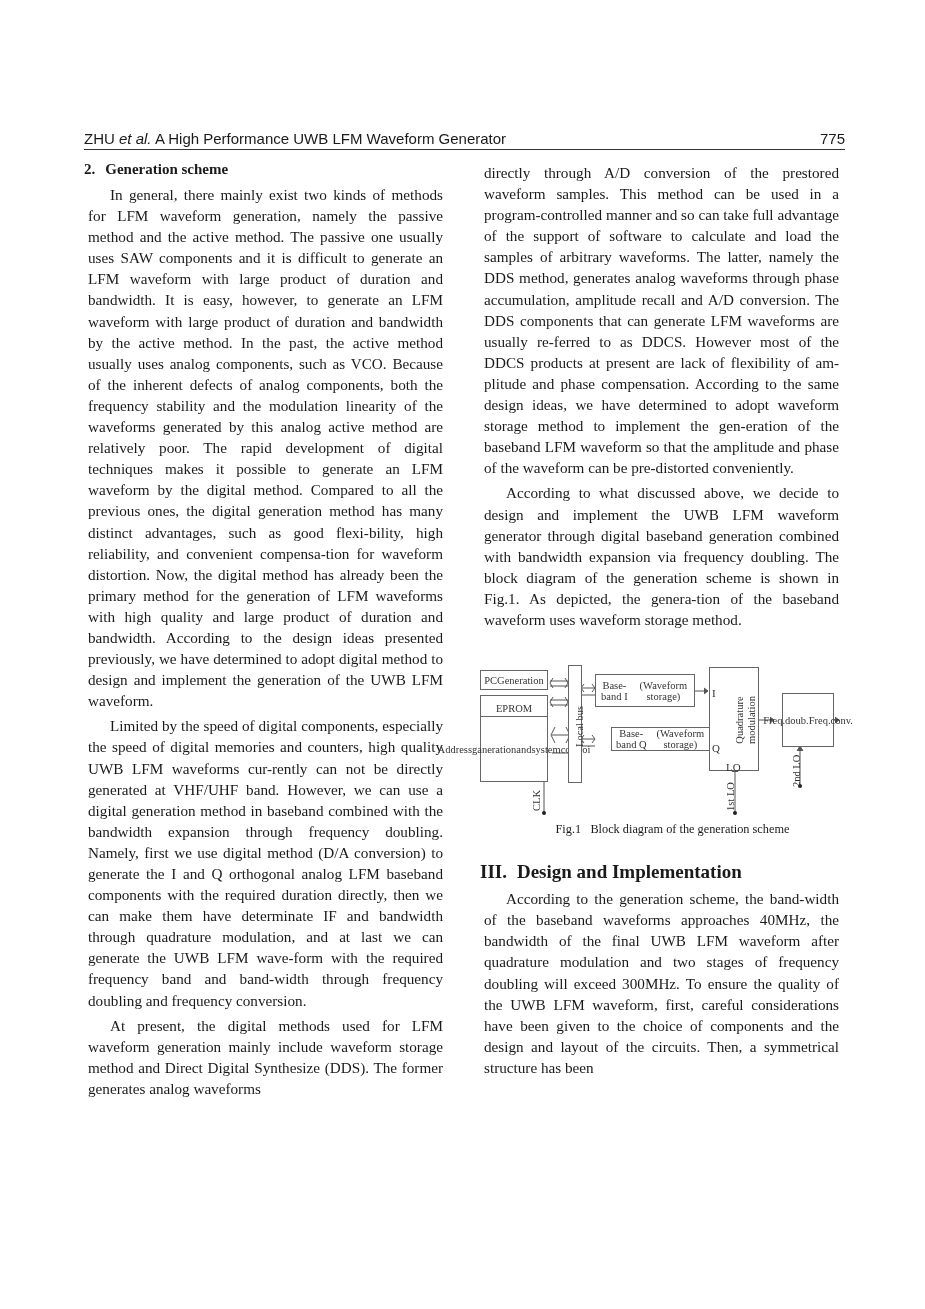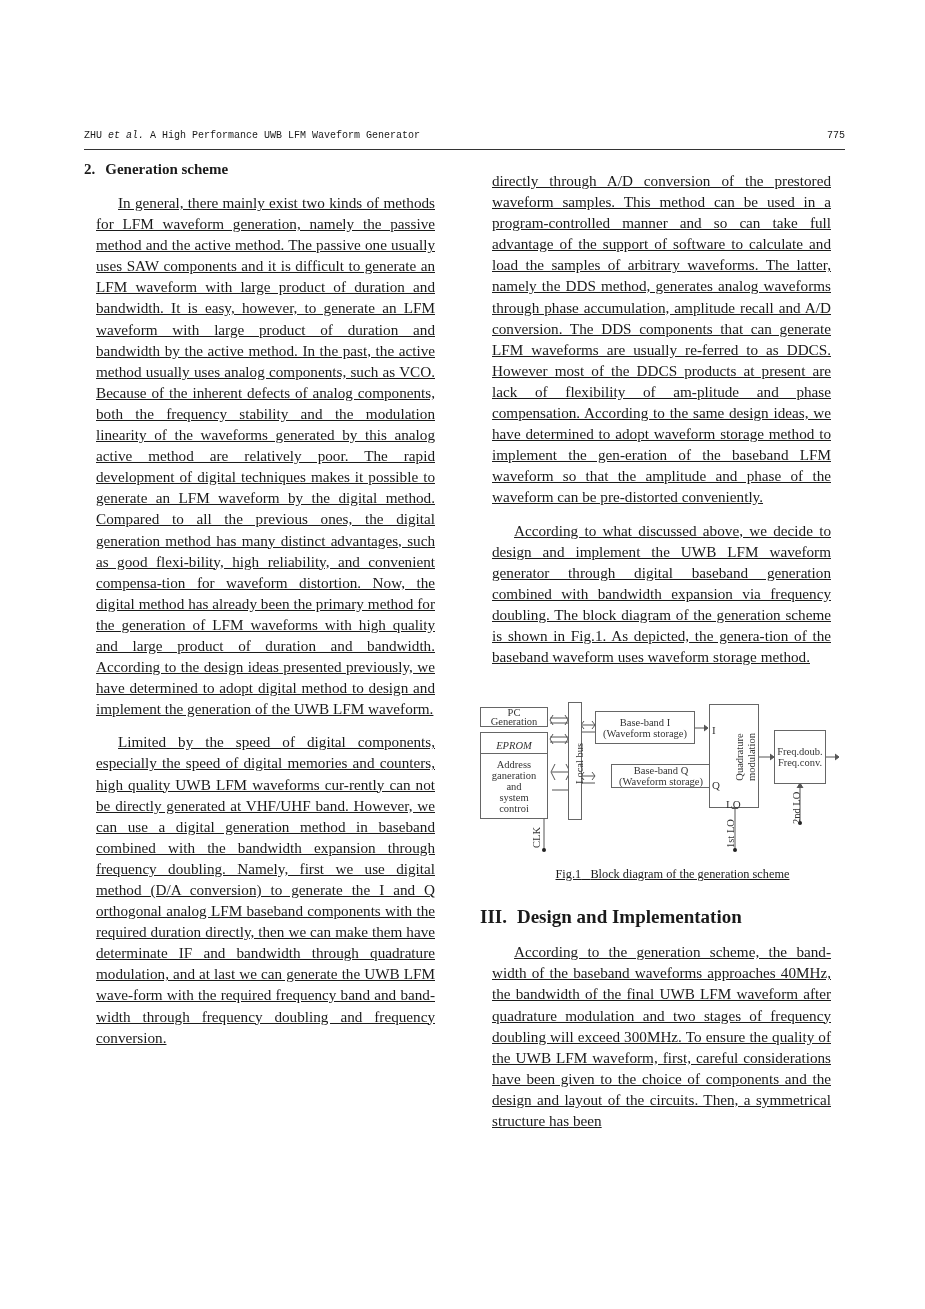--- a/index.html
+++ b/index.html
@@ -1,54 +1,55 @@
 <!DOCTYPE html>
 <html><head>
 <meta charset="utf-8">
 <style>
   html, body { margin: 0; padding: 0; background: #ffffff; }
   body { width: 925px; height: 1309px; position: relative; overflow: hidden;
          font-family: "DejaVu Serif", "Liberation Serif", serif; color: #1a1a1a; }
   .header { position: absolute; left: 84px; top: 129px; width: 761px; height: 20px;
-            border-bottom: 1px solid #333; font-size: 10px; font-family: Liberation Mono, monospace; }
+            border-bottom: 1px solid #333; font-size: 15px; font-family: Liberation Sans, sans-serif; }
   .header .running { position: absolute; left: 0; top: 1px; }
   .header .running i { font-style: italic; }
   .header .page { position: absolute; right: 0; top: 1px; }
   .col { position: absolute; top: 158px; width: 363px; font-family: "Liberation Serif", serif;
          font-size: 15.2px; line-height: 21.1px; text-align: justify; }
   .col.left { left: 84px; }
   .col.right { left: 480px; }
-  .col p { margin: 12px; text-indent: 22px; text-decoration: underline; }
+  .col p { margin: 4px; text-indent: 22px; }
   .col p.noindent { text-indent: 0; }
   h3 { margin: 0 0 3px 0; font-size: 15px; font-weight: bold; line-height: 22px; font-family: "Liberation Serif", serif; }
   h3 .num { margin-right: 10px; }
   h2 { margin: 20px 0 4px 0; font-size: 19px; font-weight: bold; line-height: 24px; font-family: "Liberation Serif", serif; }
   h2 .num { margin-right: 10px; }
   .figure { position: relative; width: 363px; height: 150px; margin: 35px 0 0 0; }
   .figure .box { position: absolute; border: 1px solid #666; background: #fff; box-sizing: border-box;
                  font-family: "Liberation Serif", serif; font-size: 10.5px; line-height: 11px; color: #333;
-                 text-align: center; display: flex; align-items: center; justify-content: center; flex-direction: column; }
+                 text-align: center; display: flex; align-items: center; justify-content: center; flex-direction: row; }
   .figure .vtext { position: absolute; font-family: "Liberation Serif", serif; font-size: 10.5px; color: #333;
                    white-space: nowrap; transform-origin: left top; transform: rotate(-90deg); }
   .figure .lbl { position: absolute; font-family: "Liberation Serif", serif; font-size: 11px; color: #333; }
   .figure svg { position: absolute; left: 0; top: 0; }
   .caption { text-align: center; font-size: 12.3px; margin-top: 20px; font-family: "Liberation Serif", serif; text-indent: 0; }
 </style>
 </head>
 <body>
 
 <div class="header">
   <span class="running"><span>ZHU</span> <i>et al.</i> <span>A High Performance UWB LFM Waveform Generator</span></span>
   <span class="page">775</span>
 </div>
 
 <div class="col left">
   <h3><span class="num">2.</span><span>Generation scheme</span></h3>
   <p>In general, there mainly exist two kinds of methods for LFM waveform generation, namely the passive method and the active method. The passive one usually uses SAW components and it is difficult to generate an LFM waveform with large product of duration and bandwidth. It is easy, however, to generate an LFM waveform with large product of duration and bandwidth by the active method. In the past, the active method usually uses analog components, such as VCO. Because of the inherent defects of analog components, both the frequency stability and the modulation linearity of the waveforms generated by this analog active method are relatively poor. The rapid development of digital techniques makes it possible to generate an LFM waveform by the digital method. Compared to all the previous ones, the digital generation method has many distinct advantages, such as good flexi-bility, high reliability, and convenient compensa-tion for waveform distortion. Now, the digital method has already been the primary method for the generation of LFM waveforms with high quality and large product of duration and bandwidth. According to the design ideas presented previously, we have determined to adopt digital method to design and implement the generation of the UWB LFM waveform.</p>
   <p>Limited by the speed of digital components, especially the speed of digital memories and counters, high quality UWB LFM waveforms cur-rently can not be directly generated at VHF/UHF band. However, we can use a digital generation method in baseband combined with the bandwidth expansion through frequency doubling. Namely, first we use digital method (D/A conversion) to generate the I and Q orthogonal analog LFM baseband components with the required duration directly, then we can make them have determinate IF and bandwidth through quadrature modulation, and at last we can generate the UWB LFM wave-form with the required frequency band and band-width through frequency doubling and frequency conversion.</p>
+  <p>At present, the digital methods used for LFM waveform generation mainly include waveform storage method and Direct Digital Synthesize (DDS). The former generates analog waveforms</p>
 </div>
 
 <div class="col right">
   <p class="noindent">directly through A/D conversion of the prestored waveform samples. This method can be used in a program-controlled manner and so can take full advantage of the support of software to calculate and load the samples of arbitrary waveforms. The latter, namely the DDS method, generates analog waveforms through phase accumulation, amplitude recall and A/D conversion. The DDS components that can generate LFM waveforms are usually re-ferred to as DDCS. However most of the DDCS products at present are lack of flexibility of am-plitude and phase compensation. According to the same design ideas, we have determined to adopt waveform storage method to implement the gen-eration of the baseband LFM waveform so that the amplitude and phase of the waveform can be pre-distorted conveniently.</p>
   <p>According to what discussed above, we decide to design and implement the UWB LFM waveform generator through digital baseband generation combined with bandwidth expansion via frequency doubling. The block diagram of the generation scheme is shown in Fig.1. As depicted, the genera-tion of the baseband waveform uses waveform storage method.</p>
 
   <div class="figure">
     <svg width="363" height="150">
       <g stroke="#555" fill="none" stroke-width="1">
 
@@ -78,21 +79,21 @@
           <path d="M317 86 l3 -5 l3 5" fill="#555"></path>
       </g>
       <circle cx="64" cy="148" r="2" fill="#222"></circle>
       <circle cx="255" cy="148" r="2" fill="#222"></circle>
       <circle cx="320" cy="121" r="2" fill="#222"></circle>
     </svg>
     <div class="box" style="left:0;top:5px;width:68px;height:20px;line-height:9px;">
       <span>PC</span>
       <span>Generation</span>
     </div>
-    <div class="box" style="left:0;top:30px;width:68px;height:26px;font-style:italic;">
+    <div class="box" style="left:0;top:30px;width:68px;height:26px;">
       <span>EPROM</span>
     </div>
     <div class="box" style="left:0;top:51px;width:68px;height:66px;">
       <span>Address</span>
       <span>ganeration</span>
       <span>and</span>
       <span>system</span>
       <span>controi</span>
     </div>
     <div class="box" style="left:88px;top:0;width:14px;height:118px;"></div>
@@ -103,21 +104,21 @@
     </div>
     <div class="box" style="left:131px;top:62px;width:100px;height:24px;">
       <span>Base-band Q</span>
       <span>(Waveform storage)</span>
     </div>
     <div class="box" style="left:229px;top:2px;width:50px;height:104px;"></div>
     <span class="vtext" style="left:254px;top:90px;line-height:12px;width:70px;text-align:center;white-space:normal;">Quadrature modulation</span>
     <span class="lbl" style="left:232px;top:18px;">I</span>
     <span class="lbl" style="left:232px;top:73px;">Q</span>
     <span class="lbl" style="left:246px;top:92px;">LO</span>
-    <div class="box" style="left:294px;top:28px;width:52px;height:54px;">
+    <div class="box" style="left:302px;top:28px;width:52px;height:54px;">
       <span>Freq.doub.</span>
       <span>Freq.conv.</span>
     </div>
     <span class="vtext" style="left:46px;top:146px;">CLK</span>
     <span class="vtext" style="left:240px;top:146px;">1st LO</span>
     <span class="vtext" style="left:306px;top:122px;">2nd LO</span>
   </div>
   <p class="caption"><span>Fig.1</span>&nbsp;&nbsp;&nbsp;<span>Block diagram of the generation scheme</span></p>
 
   <h2><span class="num">III.</span><span>Design and Implementation</span></h2>

